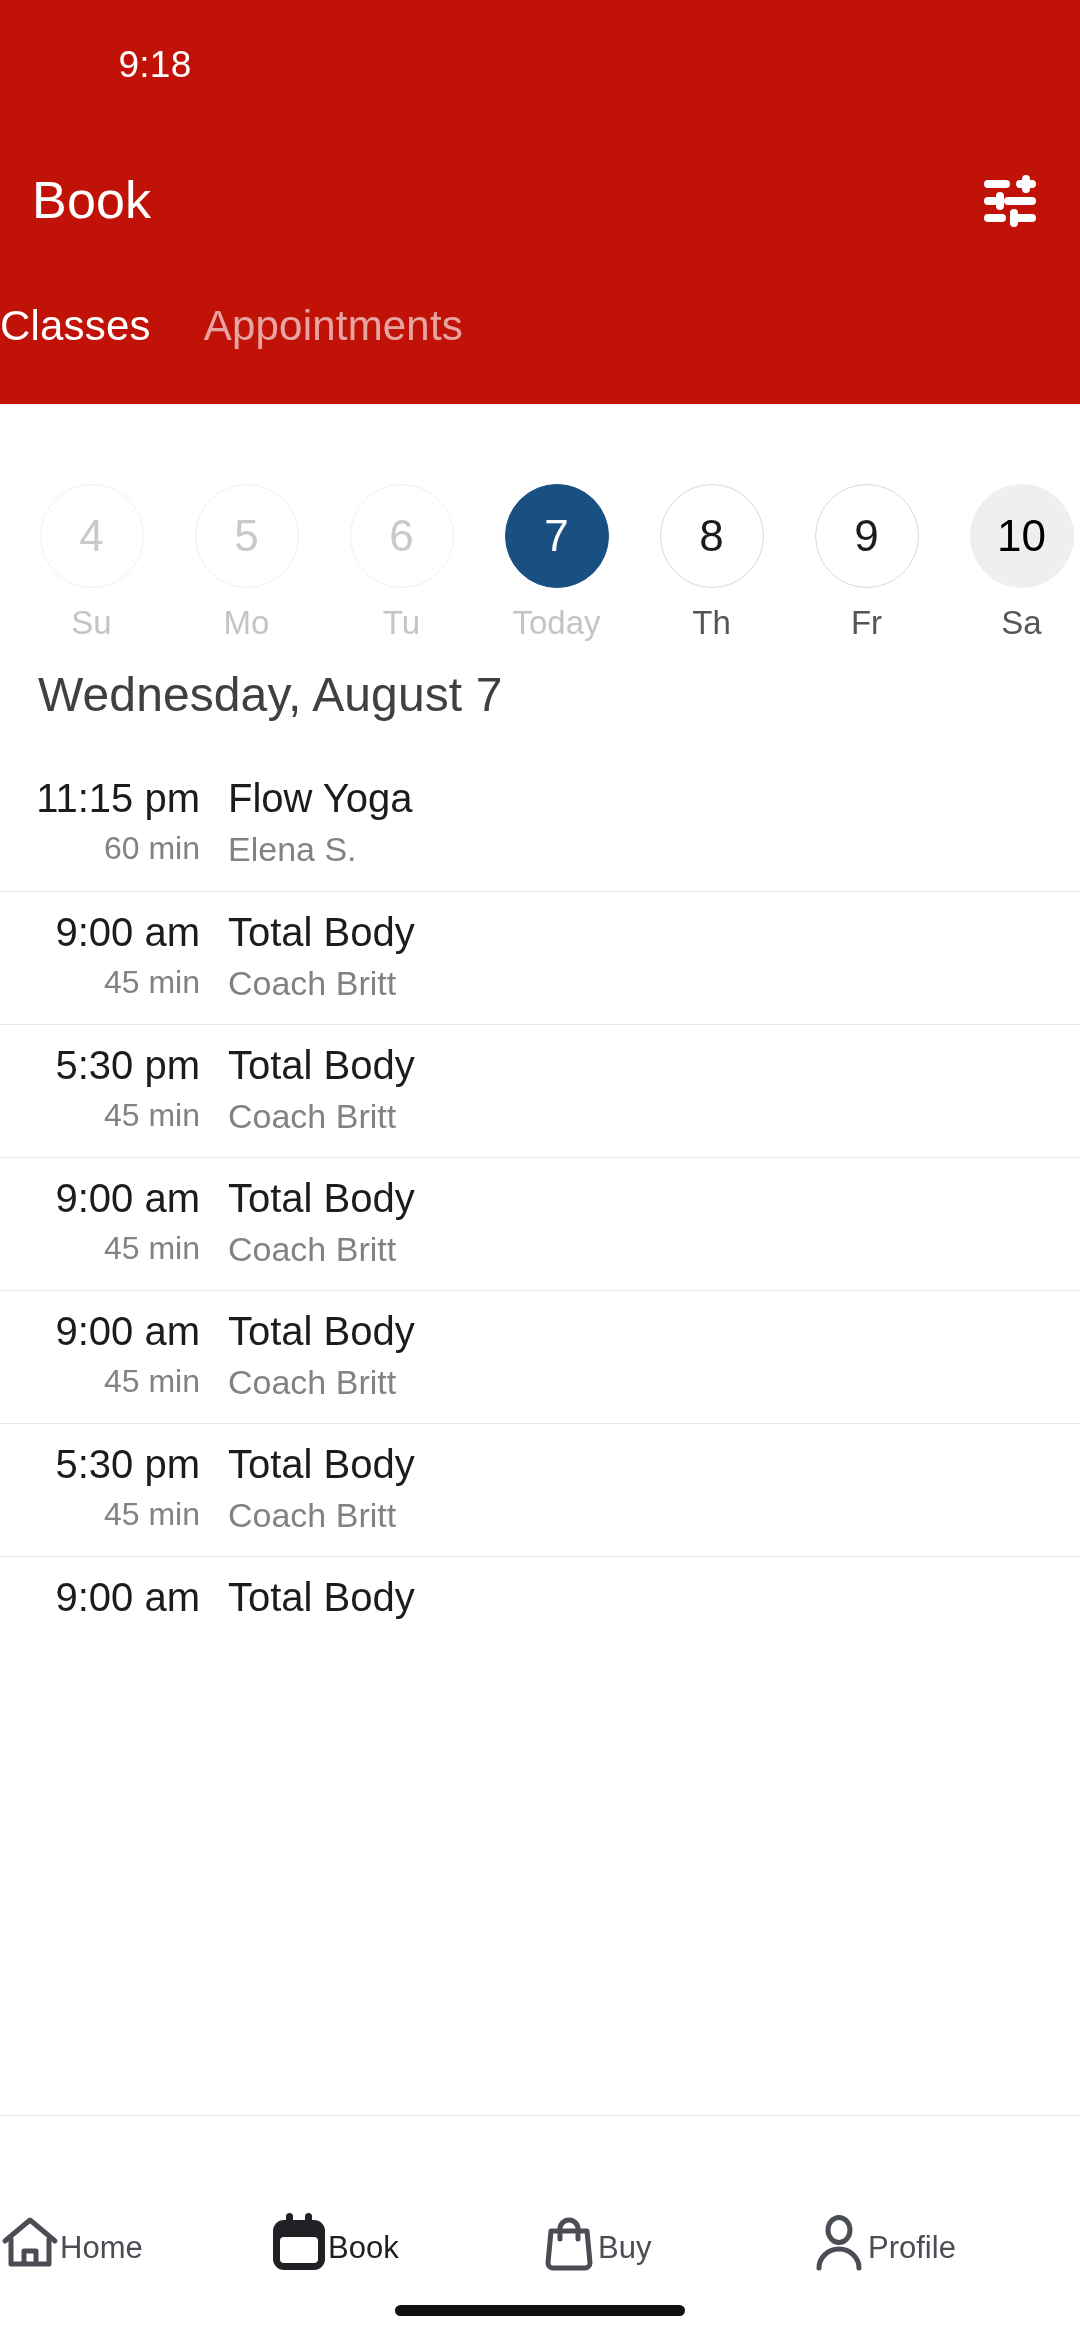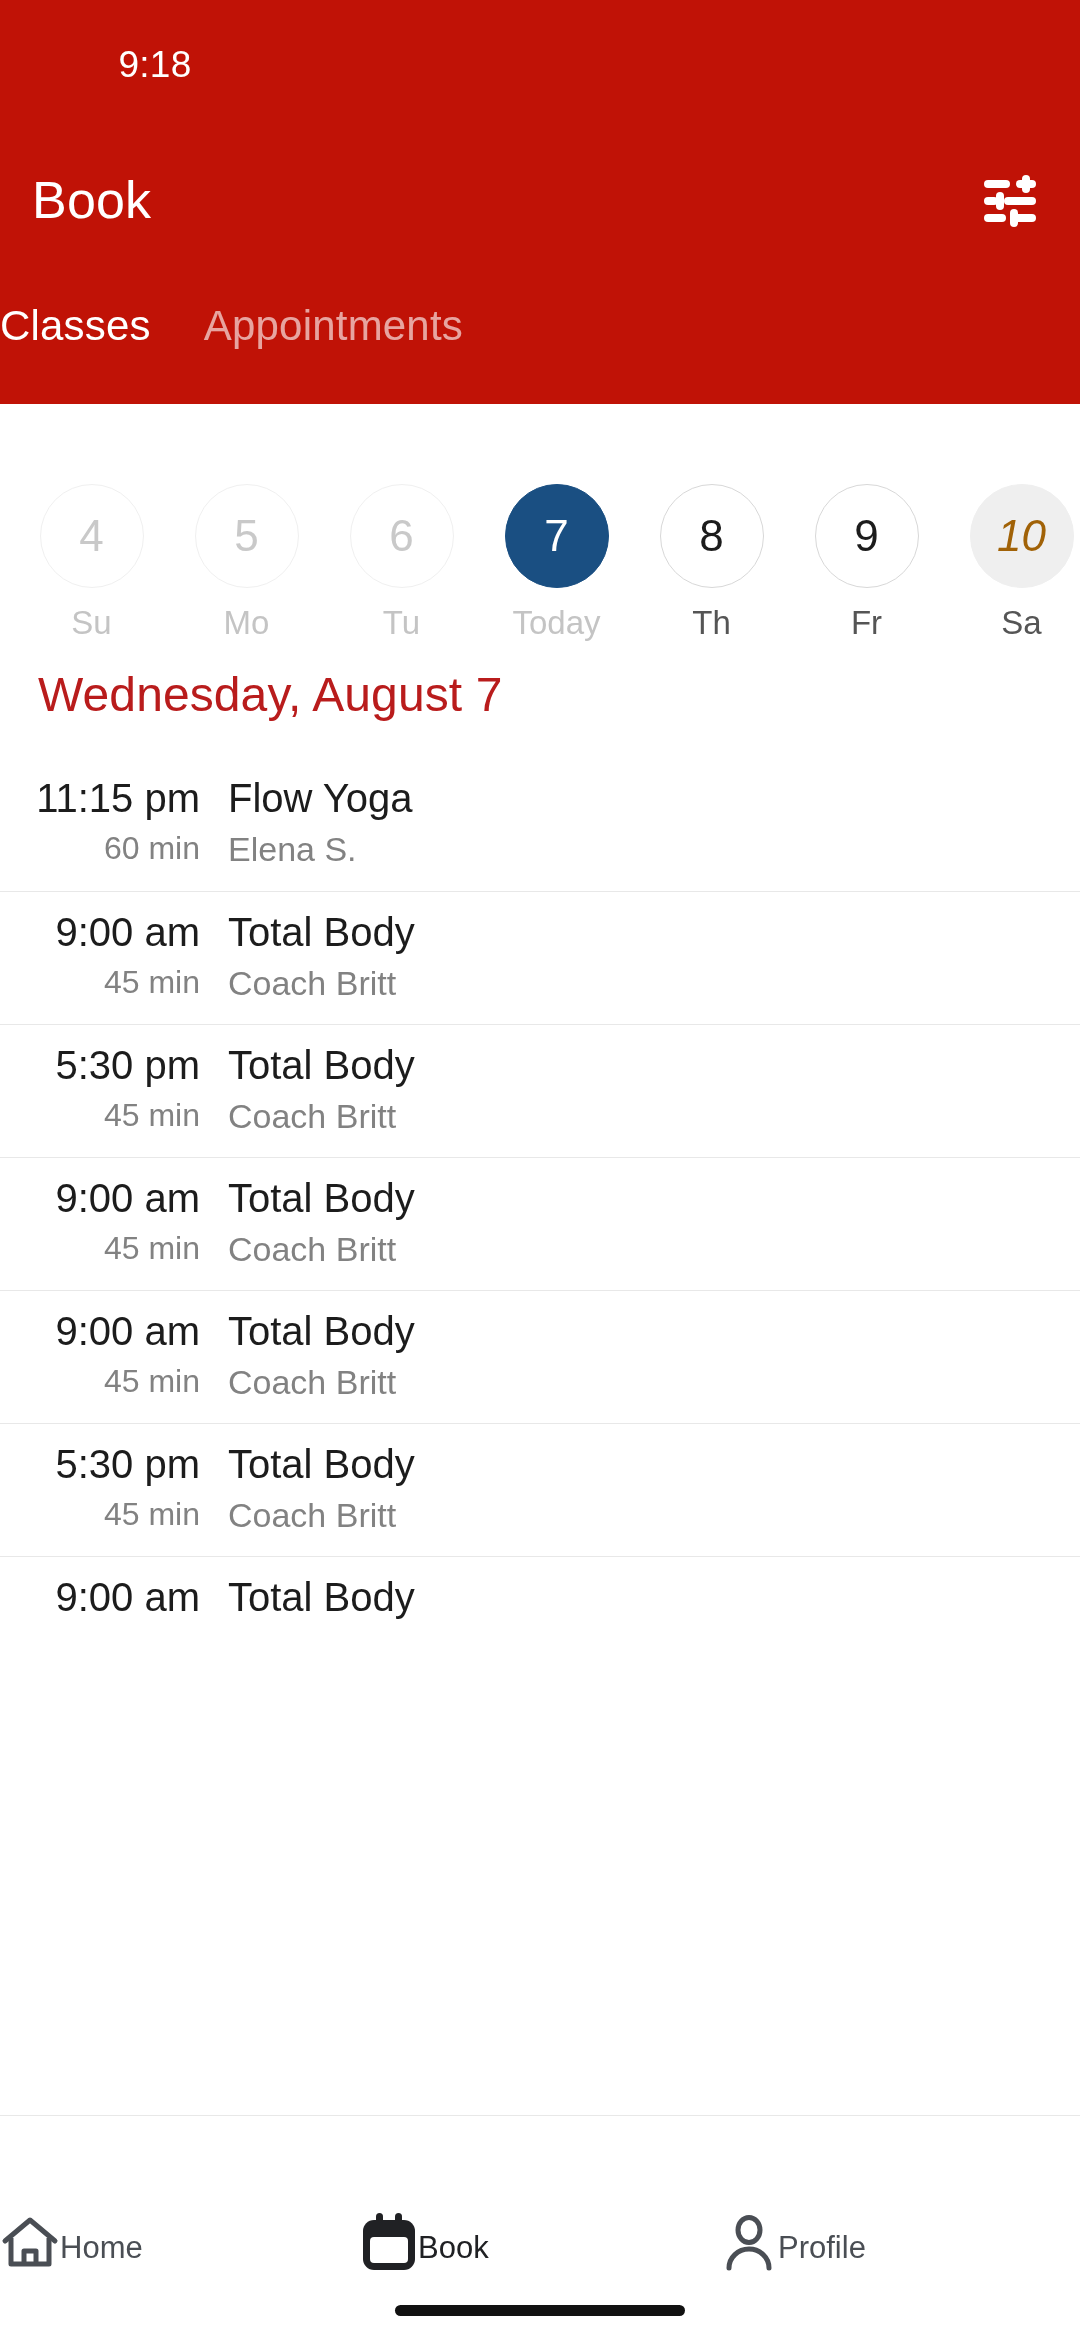--- a/index.html
+++ b/index.html
@@ -82,35 +82,35 @@
   .daycircle {
     width:104px; height:104px;
     border-radius:52px;
     display:flex; align-items:center; justify-content:center;
     font-size:44px;
     line-height:44px;
   }
   .daycircle.disabled { background:#ffffff; border:1.5px solid #f0f0f0; color:#c9c9c9; }
   .daycircle.selected  { background:#1a4f82; border:1.5px solid #1a4f82; color:#ffffff; }
   .daycircle.active    { background:#ffffff; border:1.5px solid #d8d8d8; color:#1c1c1c; }
-  .daycircle.weekend   { background:#efefef; border:1.5px solid #efefef; color:#a16207;font-style:italic; }
+  .daycircle.weekend   { background:#efefef; border:1.5px solid #efefef; color:#000000; }
   .daylabel {
     margin-top:17px;
     font-size:33px;
     line-height:36px;
   }
   .daylabel.dim  { color:#c4c4c4; }
   .daylabel.norm { color:#555555; }
 
   
   .dayheading {
     position:absolute; left:38px; top:666px;
     font-size:48px;
     line-height:58px;
-    color:#b91c1c;
+    color:#404040;
     letter-spacing:0.1px;
   }
 
   
   .classlist {
     position:absolute; left:0; top:758px;
     width:1080px; height:1667px;
     overflow:hidden;
   }
   .classrow {
@@ -365,20 +365,29 @@
         <svg width="58" height="60" viewBox="0 0 58 60" aria-hidden="true">
           <rect x="16" y="0" width="7" height="14" rx="3.5" fill="#202124"></rect>
           <rect x="35" y="0" width="7" height="14" rx="3.5" fill="#202124"></rect>
           <rect x="3" y="7" width="52" height="50" rx="11" fill="#202124"></rect>
           <rect x="10" y="24" width="38" height="26" rx="4" fill="#ffffff"></rect>
         </svg>
       </div>
       <div class="navlabel active">Book</div>
     </div>
 
+    <div class="navitem">
+      <div class="navicon">
+        <svg width="58" height="60" viewBox="0 0 58 60" aria-hidden="true">
+          <path d="M11 18 L47 18 L50 50 A5 5 0 0 1 45 55 L13 55 A5 5 0 0 1 8 50 Z" fill="none" stroke="#4a4e54" stroke-width="5" stroke-linejoin="round"></path>
+          <path d="M20 26 L20 16 A9 9 0 0 1 38 16 L38 26" fill="none" stroke="#4a4e54" stroke-width="5" stroke-linecap="round"></path>
+        </svg>
+      </div>
+      <div class="navlabel">Buy</div>
+    </div>
 
     <div class="navitem">
       <div class="navicon">
         <svg width="58" height="60" viewBox="0 0 58 60" aria-hidden="true">
           <ellipse cx="29" cy="17" rx="11" ry="12.5" fill="none" stroke="#4a4e54" stroke-width="5"></ellipse>
           <path d="M9 55 A20 19 0 0 1 49 55" fill="none" stroke="#4a4e54" stroke-width="5" stroke-linecap="round"></path>
         </svg>
       </div>
       <div class="navlabel">Profile</div>
     </div>

